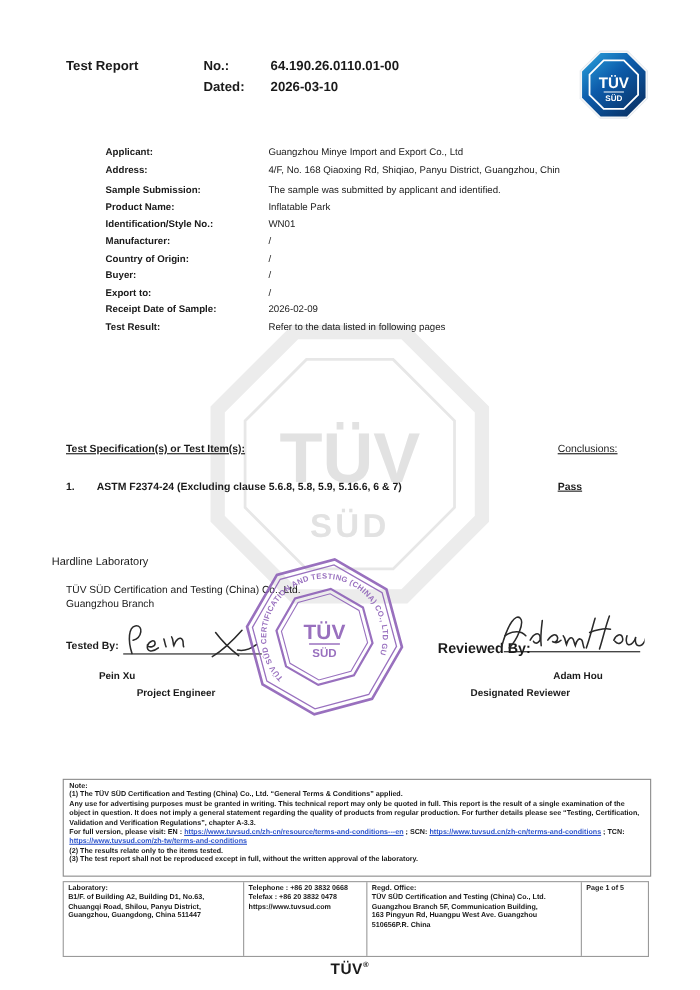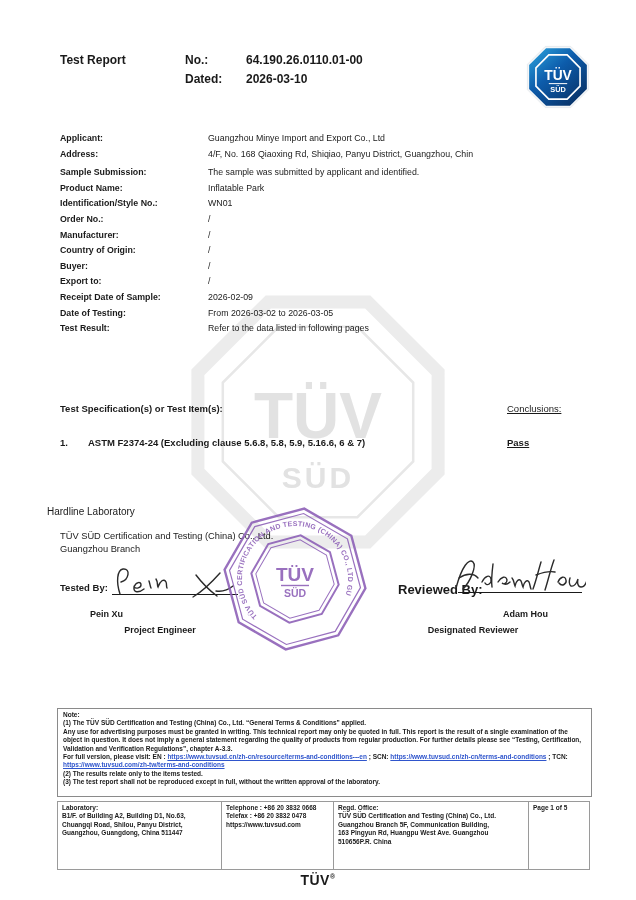--- a/index.html
+++ b/index.html
@@ -13,26 +13,26 @@
   
   .hdr-title { left:60px; top:53px; font-size:12px; font-weight:bold; }
   .hdr-no-label { left:185px; top:53px; font-size:12px; font-weight:bold; }
   .hdr-no-value { left:246px; top:53px; font-size:12px; font-weight:bold; }
   .hdr-dated-label { left:185px; top:72px; font-size:12px; font-weight:bold; }
   .hdr-dated-value { left:246px; top:72px; font-size:12px; font-weight:bold; }
   .logo-box { left:524px; top:43px; width:68px; height:68px; }
 
   
   .fields { left:60px; top:131px; width:520px; font-size:8.8px; line-height:15.6px; z-index:2; }
-  .frow { white-space:nowrap; }
+  .frow { white-space:nowrap;margin-left:36px; }
   .frow .flabel { display:inline-block; width:148px; font-weight:bold; }
   .frow.gap { margin-top:3px; }
 
   
-  .spec-head { left:60px; top:403px; font-size:9.5px; font-weight:bold; z-index:2; }
+  .spec-head { left:60px; top:403px; font-size:9.5px; font-weight:bold; text-decoration:underline; z-index:2; }
   .concl-head { left:507px; top:403px; font-size:9.5px; font-weight:normal; text-decoration:underline; z-index:2; }
   .spec-idx { left:60px; top:437px; font-size:9.5px; font-weight:bold; z-index:2; }
   .spec-text { left:88px; top:437px; font-size:9.5px; font-weight:bold; z-index:2; }
   .spec-pass { left:507px; top:437px; font-size:9.5px; font-weight:bold; text-decoration:underline; z-index:2; }
 
   
   .lab1 { left:47px; top:506px; font-size:10px; z-index:2; }
   .lab2 { left:60px; top:531px; font-size:9.3px; z-index:2; }
   .lab3 { left:60px; top:544px; font-size:9.3px; z-index:2; }
   .tested-label { left:60px; top:582px; font-size:9.5px; font-weight:bold; z-index:2; }
@@ -100,27 +100,25 @@
     <line x1="-10" y1="7.2" x2="10" y2="7.2" stroke="#ffffff" stroke-width="1.1"></line>
     <text x="0" y="16.5" text-anchor="middle" font-family="Liberation Sans, sans-serif" font-weight="bold" font-size="8" fill="#ffffff">SÜD</text>
   </svg>
 
   <div class="abs fields">
     <div class="frow"><span class="flabel">Applicant:</span><span class="fvalue">Guangzhou Minye Import and Export Co., Ltd</span></div>
     <div class="frow"><span class="flabel">Address:</span><span class="fvalue">4/F, No. 168 Qiaoxing Rd, Shiqiao, Panyu District, Guangzhou, Chin</span></div>
     <div class="frow gap"><span class="flabel">Sample Submission:</span><span class="fvalue">The sample was submitted by applicant and identified.</span></div>
     <div class="frow"><span class="flabel">Product Name:</span><span class="fvalue">Inflatable Park</span></div>
     <div class="frow"><span class="flabel">Identification/Style No.:</span><span class="fvalue">WN01</span></div>
-    <div class="frow"><span class="flabel">Order No.:</span><span class="fvalue">/</span></div>
     <div class="frow"><span class="flabel">Manufacturer:</span><span class="fvalue">/</span></div>
     <div class="frow"><span class="flabel">Country of Origin:</span><span class="fvalue">/</span></div>
     <div class="frow"><span class="flabel">Buyer:</span><span class="fvalue">/</span></div>
     <div class="frow"><span class="flabel">Export to:</span><span class="fvalue">/</span></div>
     <div class="frow"><span class="flabel">Receipt Date of Sample:</span><span class="fvalue">2026-02-09</span></div>
-    <div class="frow"><span class="flabel">Date of Testing:</span><span class="fvalue">From 2026-03-02 to 2026-03-05</span></div>
     <div class="frow"><span class="flabel">Test Result:</span><span class="fvalue">Refer to the data listed in following pages</span></div>
   </div>
 
   <div class="abs spec-head">Test Specification(s) or Test Item(s):</div>
   <div class="abs concl-head">Conclusions:</div>
   <div class="abs spec-idx">1.</div>
   <div class="abs spec-text">ASTM F2374-24 (Excluding clause 5.6.8, 5.8, 5.9, 5.16.6, 6 &amp; 7)</div>
   <div class="abs spec-pass">Pass</div>
 
   <div class="abs lab1">Hardline Laboratory</div>

